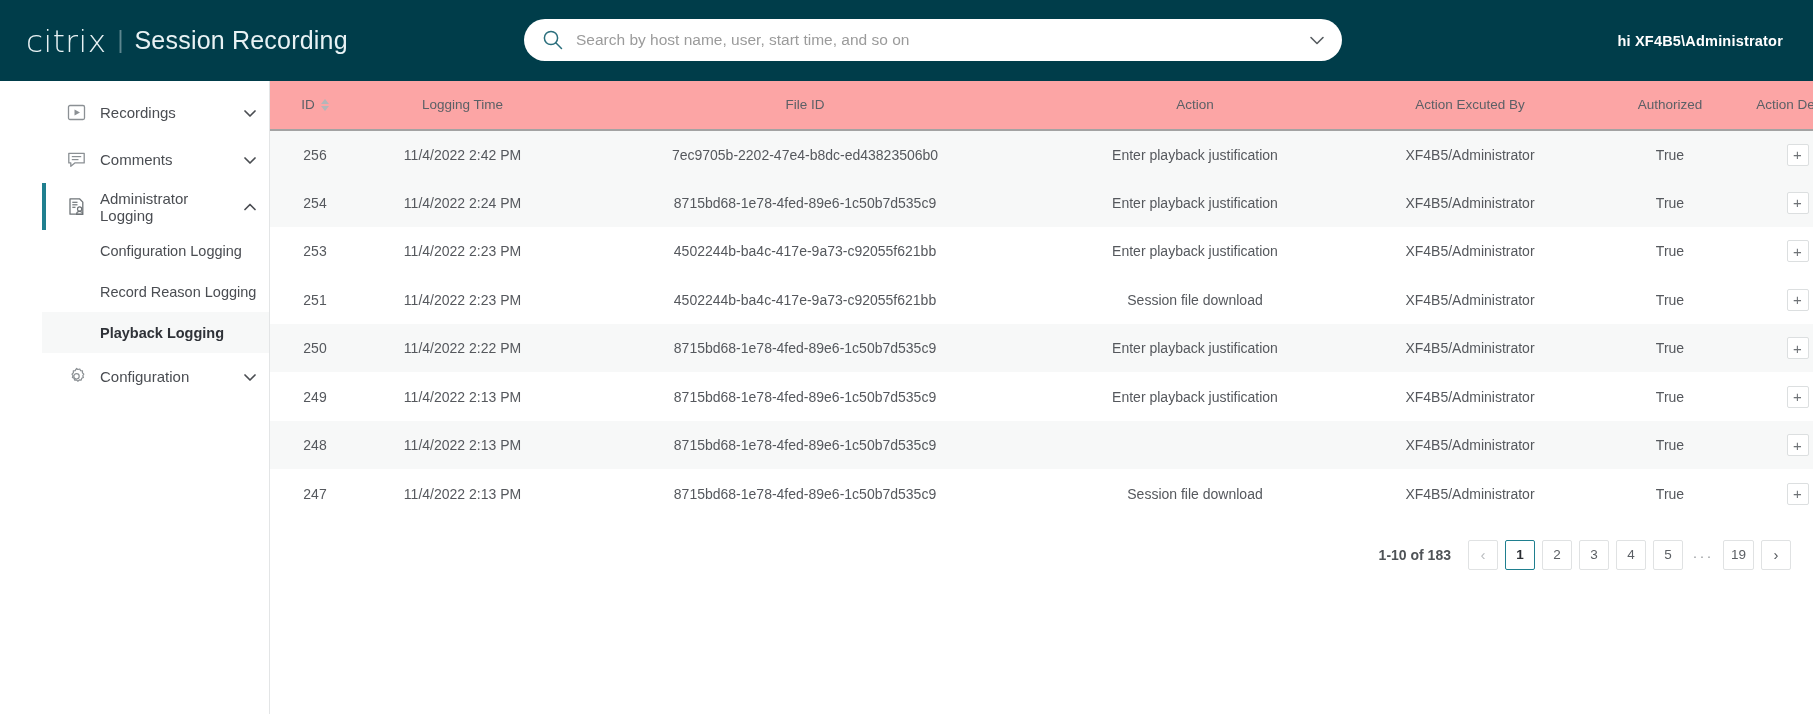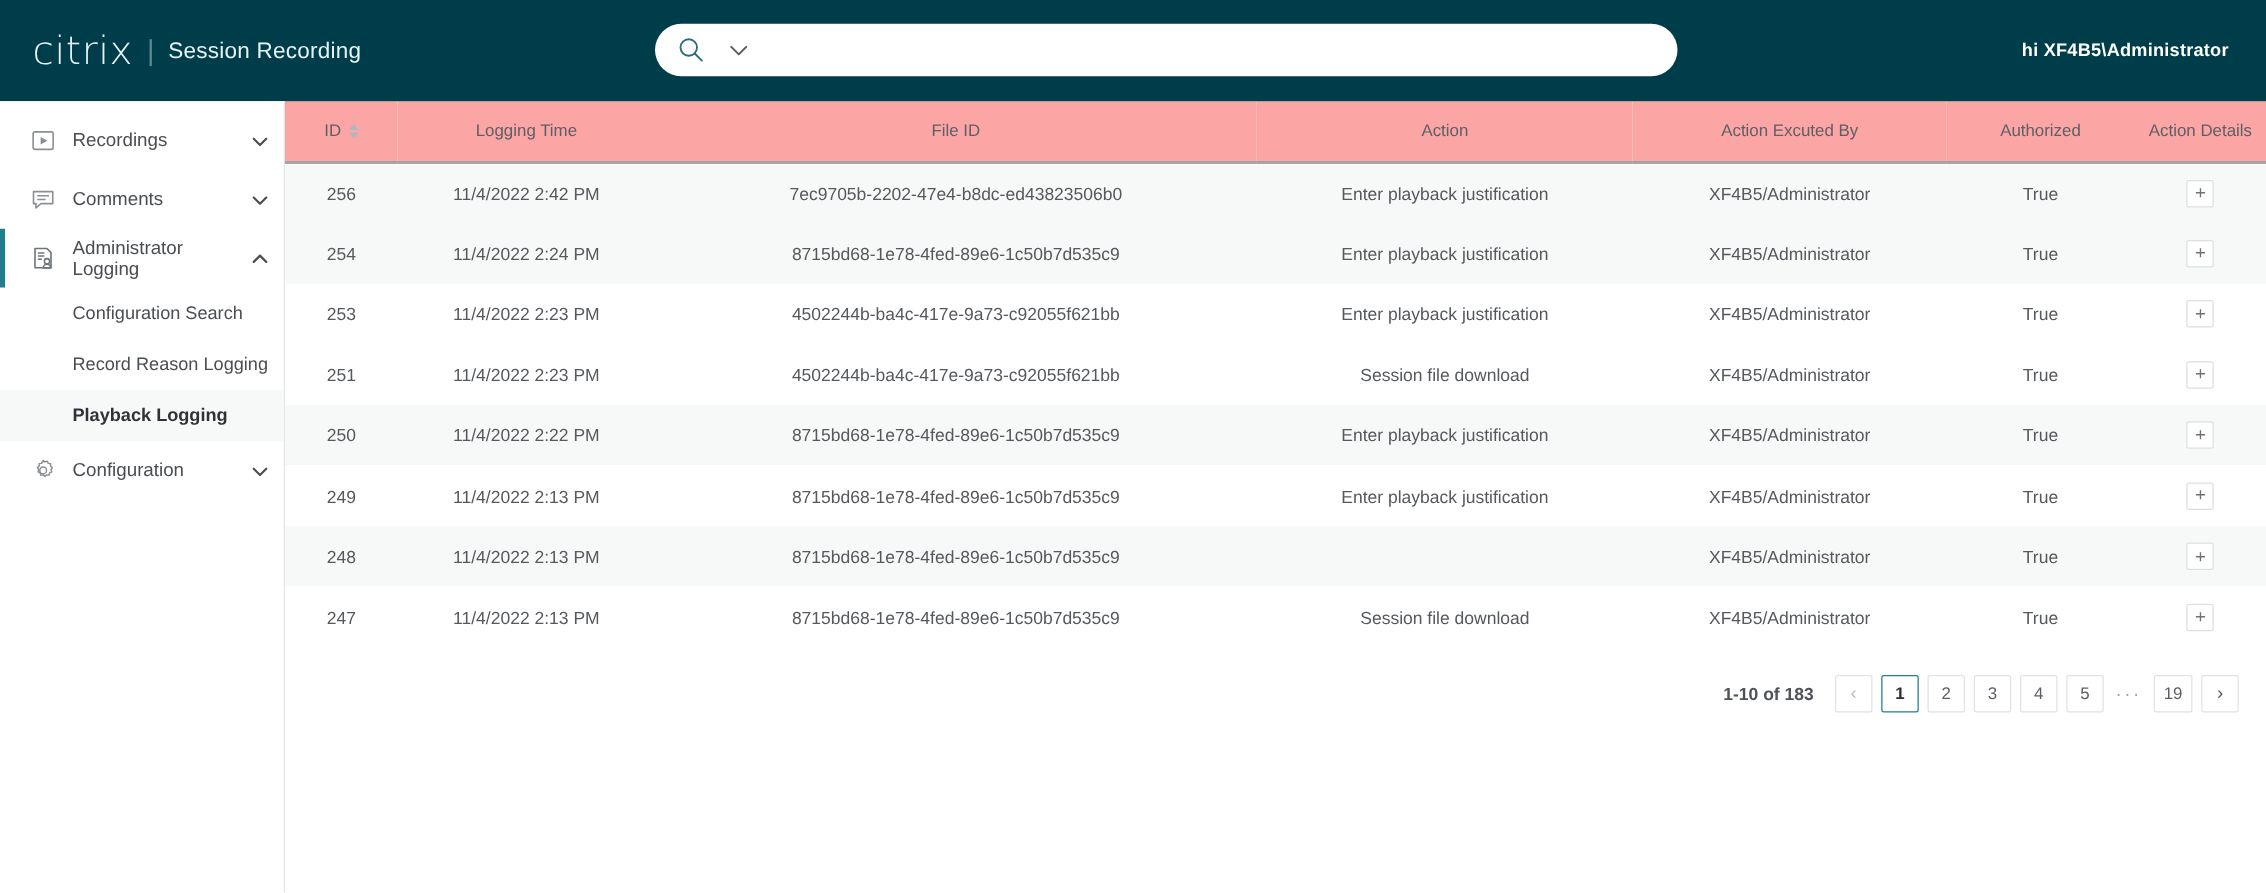--- a/index.html
+++ b/index.html
@@ -15,21 +15,21 @@
   .topbar {
     height: 81px; background: #003d4a;
     display: flex; align-items: center; position: relative; flex: 0 0 81px;
   }
   .brand { display: flex; align-items: center; padding-left: 26px; }
   .brand-citrix {
     color: #e8f2f4; font-size: 31px; letter-spacing: 0.5px;
     font-family: "DejaVu Sans", sans-serif; font-weight: 300;
   }
   .brand-sep { color: #5d868f; font-size: 23px; margin: 0 11px; font-weight: 300; }
-  .brand-app { color: #e8f2f4; font-size: 18px; font-weight: 400; letter-spacing: 0.2px; }
+  .brand-app { color: #e8f2f4; font-size: 25px; font-weight: 400; letter-spacing: 0.2px; }
 
   .searchwrap {
     position: absolute; left: 524px; top: 19px; width: 818px; height: 42px;
   }
   .searchbox {
     width: 100%; height: 100%; background: #fff; border-radius: 21px;
     display: flex; align-items: center; padding: 0 10px 0 18px;
   }
   .search-icon { width: 22px; height: 22px; flex: 0 0 22px; margin-right: 12px; }
   .search-icon svg { display: block; }
@@ -39,21 +39,21 @@
   }
   .search-input::placeholder { color: #9b9b9b; }
   .search-chevron { width: 30px; height: 30px; flex: 0 0 30px; display:flex; align-items:center; justify-content:center; cursor: pointer; }
 
   .user-label {
     position: absolute; right: 30px; top: 50%; transform: translateY(-50%);
     color: #ffffff; font-size: 14.5px; font-weight: bold; letter-spacing: 0.2px;
   }
 
   
-  .body { flex: 1 1 auto; display: flex; min-height: 0; }
+  .body { flex: 1 1 auto; display: flex; min-height: 0; padding-left: 42px; }
 
   
   .sidebar {
     width: 228px; flex: 0 0 228px; background: #ffffff;
     border-right: 1px solid #e3e5e6; padding-top: 8px; position: relative;
   }
   .nav-item {
     position: relative; display: flex; align-items: center;
     height: 47px; padding-left: 22px; cursor: pointer;
   }
@@ -135,20 +135,21 @@
     </div>
 
     <div class="searchwrap">
       <div class="searchbox">
         <span class="search-icon">
           <svg width="22" height="22" viewBox="0 0 22 22">
             <circle cx="9" cy="9" r="6.6" fill="none" stroke="#2a6e7c" stroke-width="1.5"></circle>
             <line x1="13.8" y1="13.8" x2="19.5" y2="19.5" stroke="#2a6e7c" stroke-width="1.5" stroke-linecap="round"></line>
           </svg>
         </span>
+        <input class="search-input" type="text" placeholder="Search by host name, user, start time, and so on" style="">
         <span class="search-chevron">
           <svg width="20" height="20" viewBox="0 0 20 20">
             <polyline points="4,7.5 10,13.5 16,7.5" fill="none" stroke="#575c60" stroke-width="1.6" stroke-linecap="round" stroke-linejoin="round"></polyline>
           </svg>
         </span>
       </div>
     </div>
 
     <div class="user-label">hi XF4B5\Administrator</div>
   </div>
@@ -201,21 +202,21 @@
         </span>
         <span class="nav-label">Administrator Logging</span>
         <span class="nav-chevron">
           <svg width="16" height="16" viewBox="0 0 16 16">
             <polyline points="3,10.5 8,5.5 13,10.5" fill="none" stroke="#4a4d52" stroke-width="1.7" stroke-linecap="round" stroke-linejoin="round"></polyline>
           </svg>
         </span>
       </div>
 
       <div class="sub-item">
-        <span>Configuration Search</span>
+        <span>Configuration Logging</span>
       </div>
       <div class="sub-item">
         <span>Record Reason Logging</span>
       </div>
       <div class="sub-item selected">
         <span>Playback Logging</span>
       </div>
 
       <div class="nav-item">
         <span class="nav-icon">

